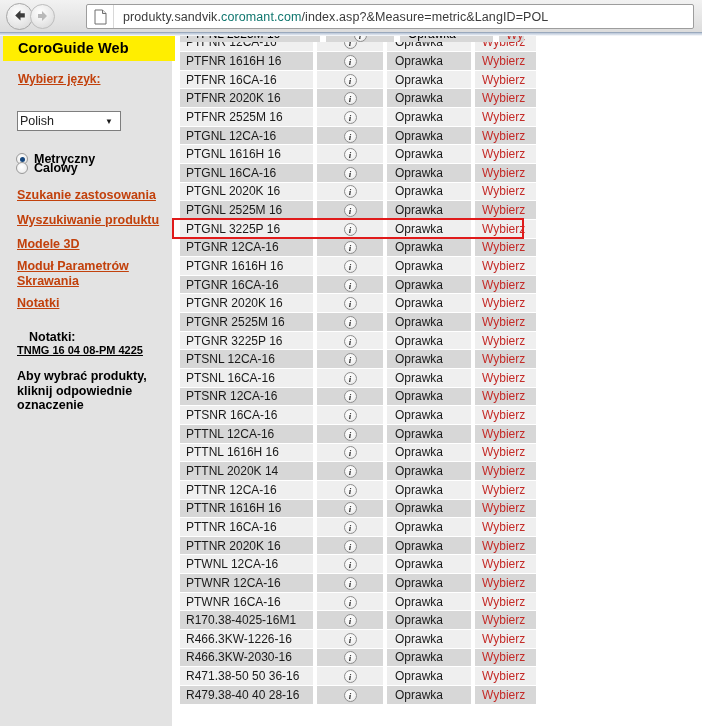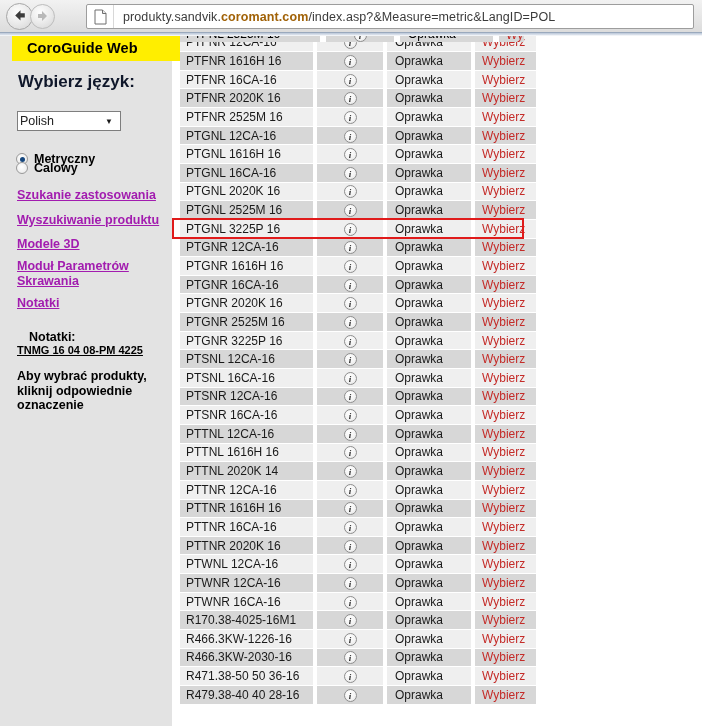--- a/index.html
+++ b/index.html
@@ -64,21 +64,21 @@
     justify-content: center;
     border-right: 1px solid #d8d8d8;
   }
   #url-text {
     padding-left: 9px;
     font-size: 12.5px;
     color: #3b3b3b;
     white-space: nowrap;
     letter-spacing: 0.1px;
   }
-  #url-text .url-strong { color: #a16207; font-weight: bold; }
+  #url-text .url-strong { color: #0f766e; font-weight: normal; }
 
   
   #page-body {
     position: absolute;
     top: 33px; left: 0;
     width: 702px;
     height: 693px;
     background: #ffffff;
   }
 
@@ -86,39 +86,40 @@
   #sidebar {
     position: absolute;
     left: 0; top: 0;
     width: 172px;
     height: 693px;
     background: #e3e3e3;
     box-sizing: border-box;
   }
   #brand-banner {
     position: absolute;
-    left: 12px; top: 2px;
+    left: 3px; top: 2px;
     width: 172px; height: 26px;
     background: #ffee00;
     display: flex;
     align-items: center;
   }
   #brand-title {
     padding-left: 15px;
     font-size: 14.5px;
     font-weight: bold;
     color: #000000;
     letter-spacing: 0.1px;
   }
   #lang-label {
     position: absolute;
     left: 18px; top: 39px;
-    font-size: 17px;
+    font-size: 12px;
     font-weight: bold;
-    color: #0f172a;
+    color: #c2410c;
+    text-decoration: underline;
   }
   #lang-select {
     position: absolute;
     left: 17px; top: 78px;
     width: 104px; height: 20px;
     background: #ffffff;
     border: 1px solid #7e7e7e;
     box-sizing: border-box;
     font-size: 12.5px;
     color: #222;
@@ -161,21 +162,21 @@
     width: 5px; height: 5px;
     border-radius: 50%;
     background: #16477e;
   }
 
   .side-link {
     position: absolute;
     left: 17px;
     font-size: 12.5px;
     font-weight: bold;
-    color: #a21caf;
+    color: #c2410c;
     text-decoration: underline;
     line-height: 15px;
     width: 150px;
   }
   #link-application { top: 155px; }
   #link-product { top: 180px; }
   #link-models3d { top: 204px; }
   #link-cutting-params { top: 226px; }
   #link-notes { top: 263px; }
 

